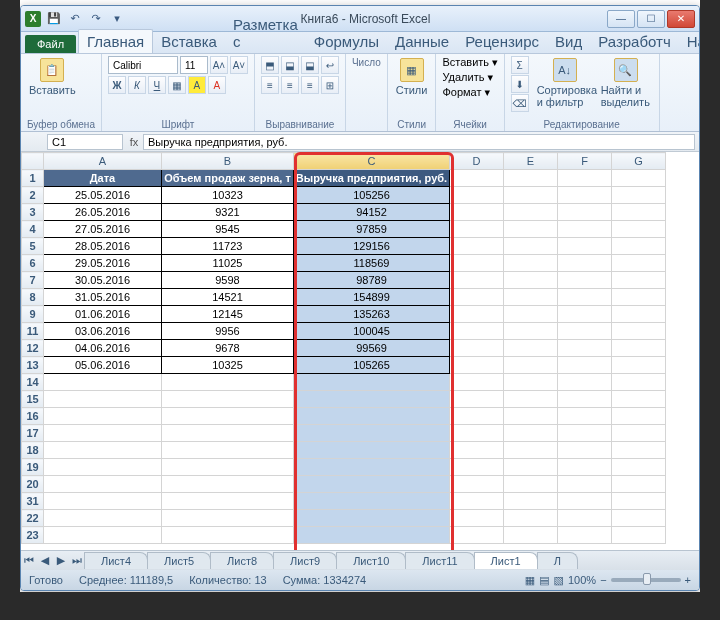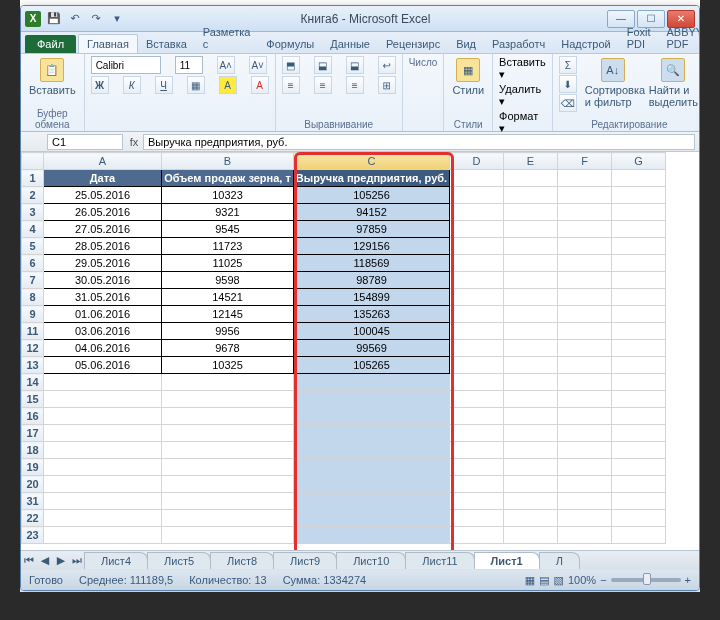--- a/index.html
+++ b/index.html
@@ -8,30 +8,30 @@
 .titlebar{height:26px;background:linear-gradient(#e8f1fb,#cfe0f4);display:flex;align-items:center;padding:0 4px;border-bottom:1px solid #9db8d6}
 .ti{width:16px;height:16px;background:#2d7d2d;border-radius:2px;display:flex;align-items:center;justify-content:center;color:#fff;font-weight:bold;font-size:10px;margin-right:4px}
 .qat{display:flex;gap:3px;align-items:center}
 .qat span{width:18px;height:18px;display:flex;align-items:center;justify-content:center;color:#3a5a80;font-size:11px}
 .ttl{flex:1;text-align:center;color:#3a4a5a;font-size:12px}
 .wbtn{display:flex;gap:0}
 .wb{width:28px;height:18px;border:1px solid #8aa8c8;background:linear-gradient(#f0f6fd,#d5e4f4);display:flex;align-items:center;justify-content:center;font-size:10px;color:#3a5a80;border-radius:2px;margin-left:2px}
 .wb.close{background:linear-gradient(#e97a6f,#d14836);color:#fff;border-color:#b03828}
 .ribbon-tabs{height:22px;background:linear-gradient(#e6eef8,#dae6f4);display:flex;align-items:flex-end;padding:0 4px;border-bottom:1px solid #b8c8dc}
 .file-tab{background:#1e6b3a;color:#fff;padding:3px 12px;border-radius:2px 2px 0 0;font-size:11px;margin-right:2px}
-.rtab{padding:3px 8px;color:#3a5a7a;font-size:11px;cursor:pointer}
+.rtab{padding:3px 8px;color:#3a5a7a;font-size:15px;cursor:pointer}
 .rtab.active{background:#f4f8fc;border:1px solid #b8c8dc;border-bottom:none;border-radius:2px 2px 0 0}
 .ribbon{height:78px;background:linear-gradient(#f4f8fc,#e8f0f9);border-bottom:1px solid #b0c0d4;display:flex}
 .grp{border-right:1px solid #c8d6e6;padding:2px 6px 0;display:flex;flex-direction:column;justify-content:space-between}
 .grp-lbl{font-size:10px;color:#5a7090;text-align:center;padding:1px 0;border-top:0}
 .grp-body{flex:1;display:flex;align-items:flex-start;gap:4px}
 .big-btn{display:flex;flex-direction:column;align-items:center;gap:2px;padding:2px;font-size:10px;color:#3a5a7a}
 .big-btn .ico{width:24px;height:24px;background:#f7e39a;border:1px solid #d4b050;border-radius:2px;display:flex;align-items:center;justify-content:center}
 .font-ctl{display:flex;flex-direction:column;gap:2px}
-.frow{display:flex;gap:14px;align-items:center}
+.frow{display:flex;gap:2px;align-items:center}
 .sel{border:1px solid #abc;background:#fff;padding:1px 4px;font-size:10px;height:18px;display:flex;align-items:center}
 .sbtn{width:18px;height:18px;border:1px solid #c8d6e6;background:linear-gradient(#fdfdfe,#e8eef6);display:flex;align-items:center;justify-content:center;font-size:10px;color:#3a5a7a}
 .namebox-bar{height:20px;background:linear-gradient(#f0f4f8,#e4eaf0);border-bottom:1px solid #c0cad4;display:flex;align-items:center}
 .namebox{width:76px;border:1px solid #b8c4d0;background:#fff;margin:0 2px 0 26px;padding:1px 4px;font-size:11px}
 .fx{width:18px;text-align:center;color:#555;font-size:11px}
 .fxbar{flex:1;border:1px solid #b8c4d0;background:#fff;padding:1px 4px;font-size:11px;margin-right:4px}
 .grid-area{flex:1;position:relative;overflow:hidden;background:#fff}
 .gtable{border-collapse:collapse;position:absolute;top:0;left:0}
 .gtable th,.gtable td{border:1px solid #d4d4d4;padding:0;height:17px;font-size:11px;text-align:center;background:#fff}
 .ch{background:linear-gradient(#f6f9fc,#e4ebf2)!important;color:#3a5a7a;font-weight:normal;height:18px}
@@ -40,21 +40,21 @@
 .ch.sel-col{background:linear-gradient(#f9e7a8,#f0d074)!important}
 .hdr-cell{background:#4f6a8f!important;color:#fff;font-weight:bold;border:1px solid #000!important}
 .data-cell{border:1px solid #000!important}
 .sel-cell{background:#c2d6ec!important}
 .col-a{width:118px}.col-b{width:132px}.col-c{width:156px}.col-n{width:54px}
 .redbox{position:absolute;border:3px solid #e03030;border-radius:6px;pointer-events:none}
 .sheet-tabs{height:20px;background:linear-gradient(#e8eef4,#d8e0e8);display:flex;align-items:center;border-top:1px solid #b8c4d0;font-size:10px}
 .stnav{display:flex}
 .stnav span{width:16px;text-align:center;color:#3a5a7a}
 .stab{padding:2px 16px;background:#e0e8ef;border:1px solid #b0bcc8;border-bottom:none;margin-left:-1px;color:#3a5a7a;border-radius:0 8px 0 0}
-.stab.active{background:#fff;font-weight:bold}
+.stab.active{background:#fff;font-weight:normal}
 .status{height:20px;background:linear-gradient(#dce6f0,#c8d6e4);display:flex;align-items:center;padding:0 8px;font-size:10px;color:#3a5a7a;gap:16px}
 .status .zoom{margin-left:auto;display:flex;align-items:center;gap:4px}
 .zslider{width:70px;height:4px;background:#9ab;position:relative;border-radius:2px}
 .zthumb{width:8px;height:12px;background:#e8eef4;border:1px solid #8a9aac;position:absolute;left:32px;top:-5px;border-radius:2px}
 .frame-edge{position:absolute;top:0;bottom:0;width:20px;background:#2a2a2a}
 .frame-edge.l{left:0}.frame-edge.r{right:0}
 .frame-edge.b{left:0;right:0;bottom:0;top:auto;height:28px;width:auto}
 </style>
 </head>
 <body>
@@ -117,20 +117,21 @@
         <div class="frow">
           <div class="sbtn" style="font-weight:bold">Ж</div>
           <div class="sbtn" style="font-style:italic">К</div>
           <div class="sbtn" style="text-decoration:underline">Ч</div>
           <div class="sbtn">▦</div>
           <div class="sbtn" style="background:#ffeb3b">A</div>
           <div class="sbtn" style="color:#d32">A</div>
         </div>
       </div>
         </div>
+      <div class="grp-lbl">Шрифт</div>
     </div>
     <div class="grp">
       <div class="grp-body">
           <div class="font-ctl">
         <div class="frow">
           <div class="sbtn">⬒</div>
           <div class="sbtn">⬓</div>
           <div class="sbtn">⬓</div>
           <div class="sbtn">↩</div>
         </div>

